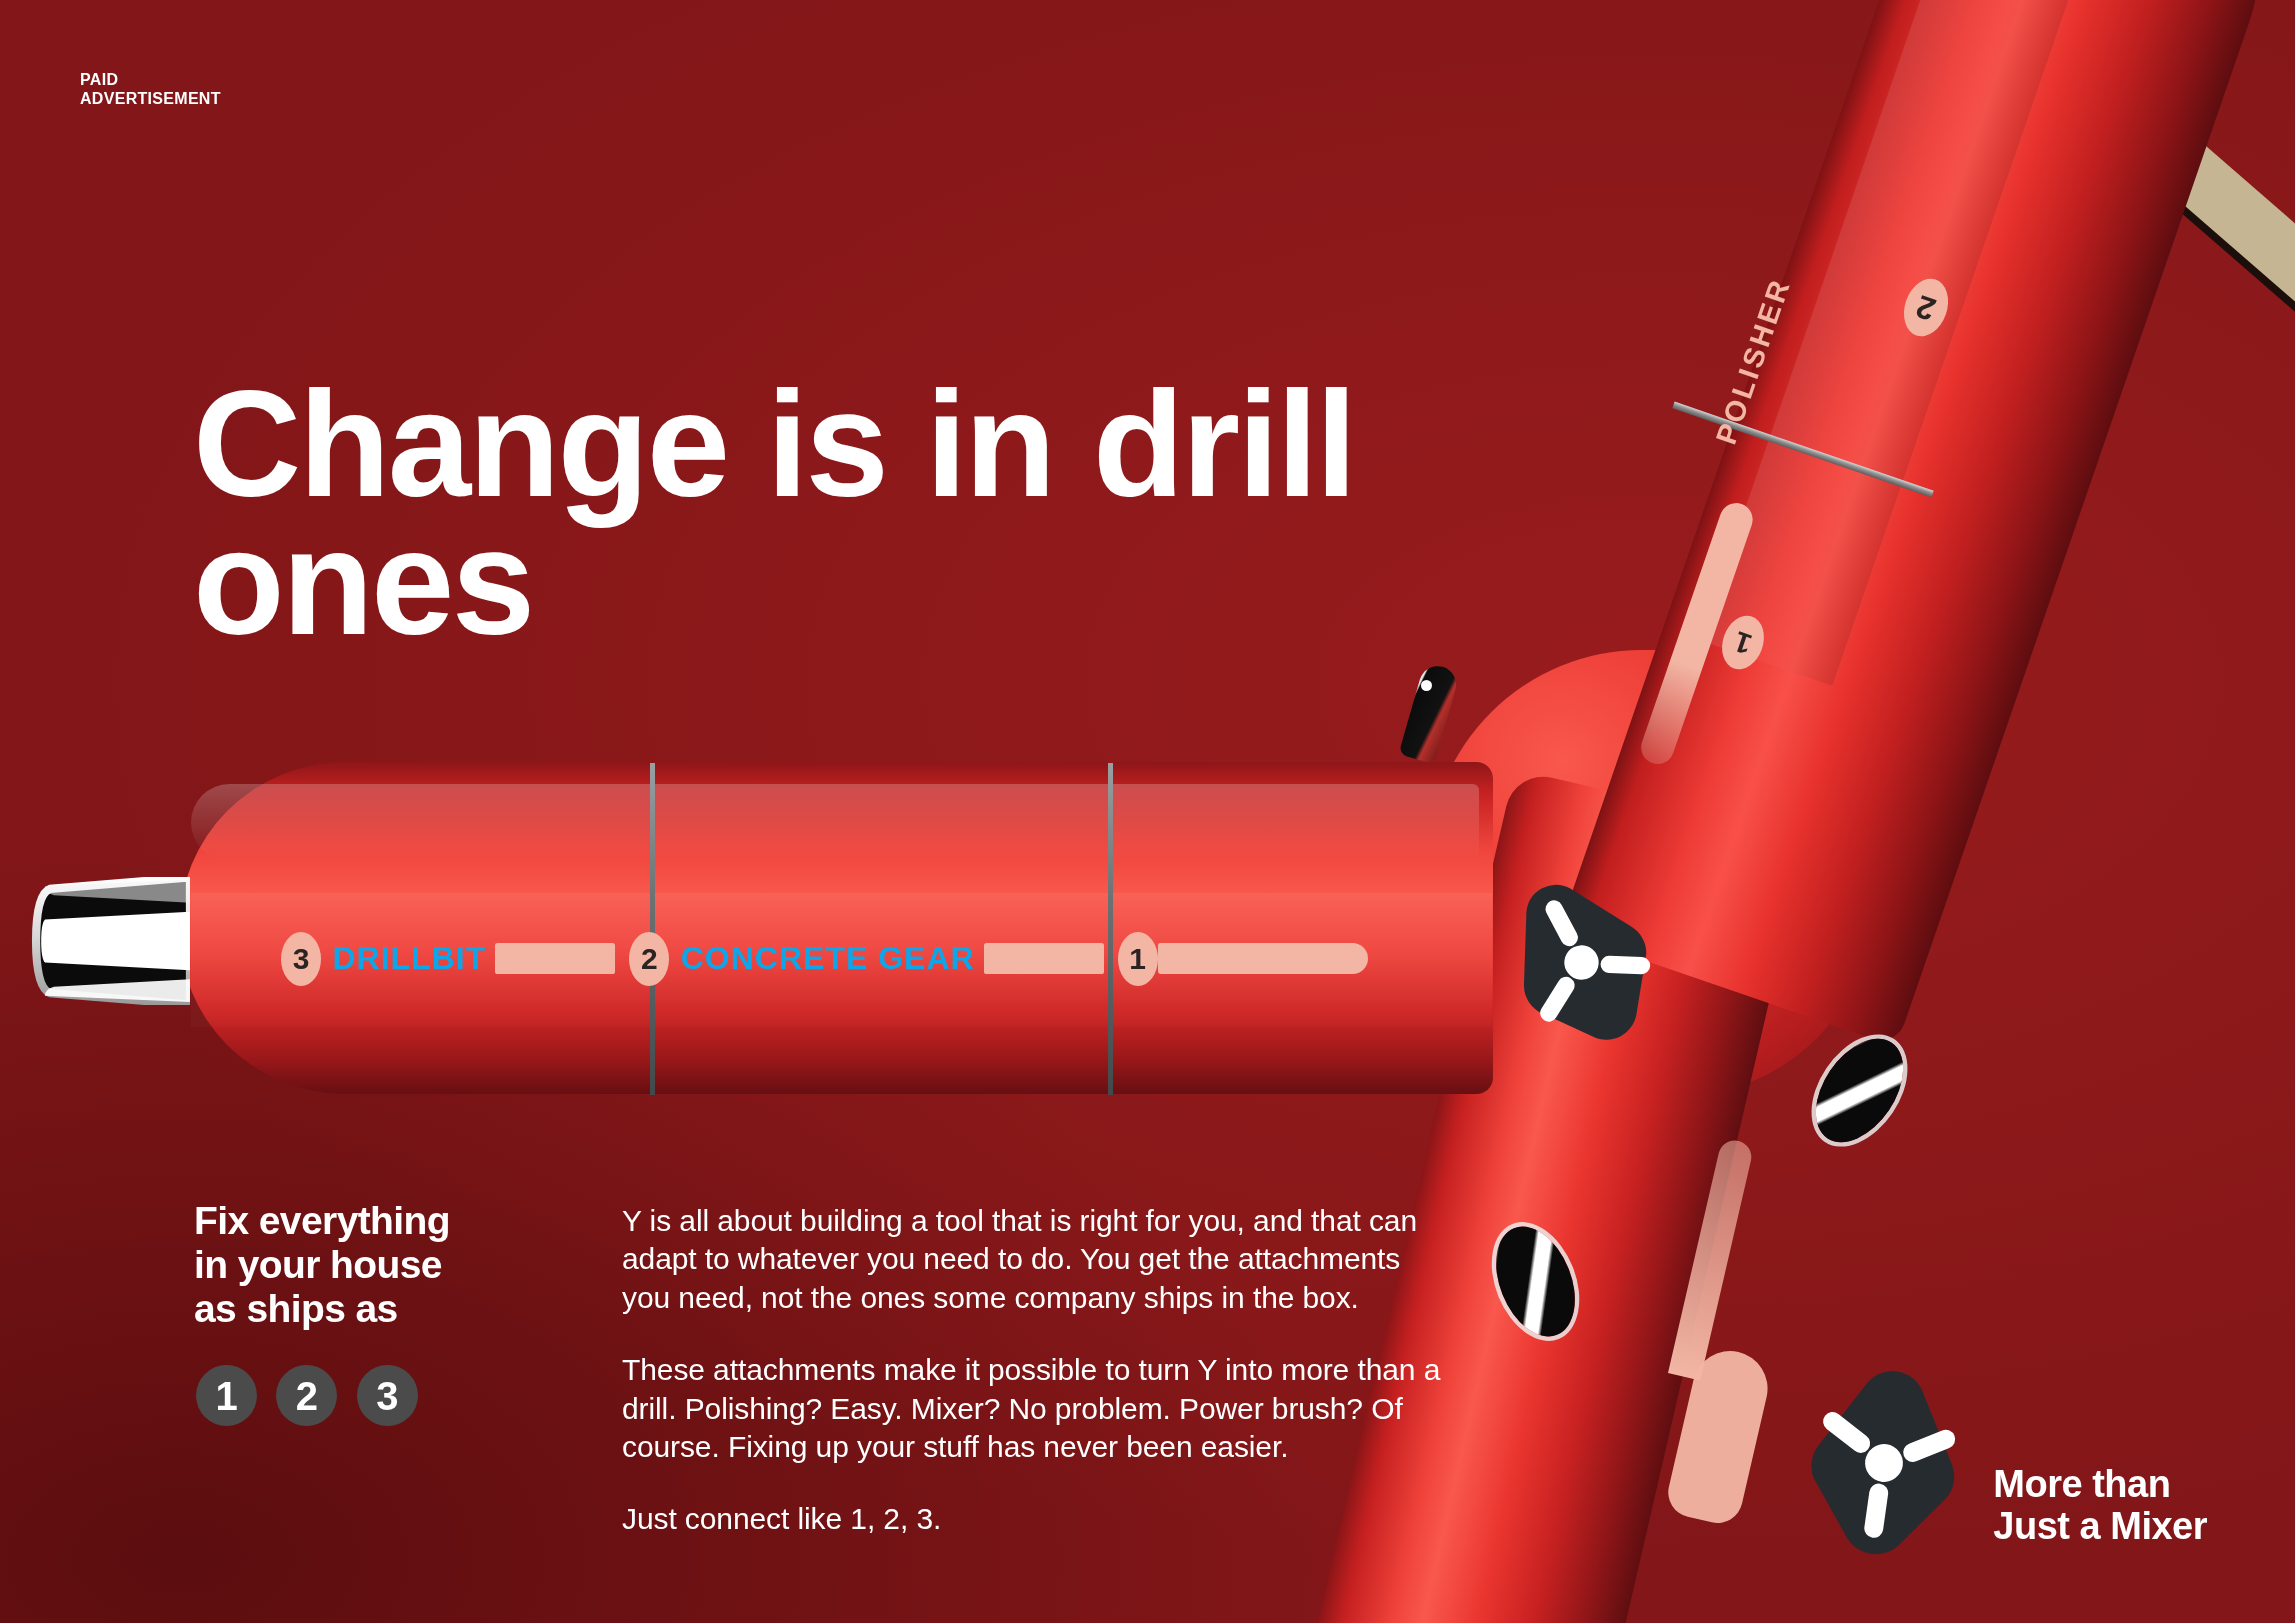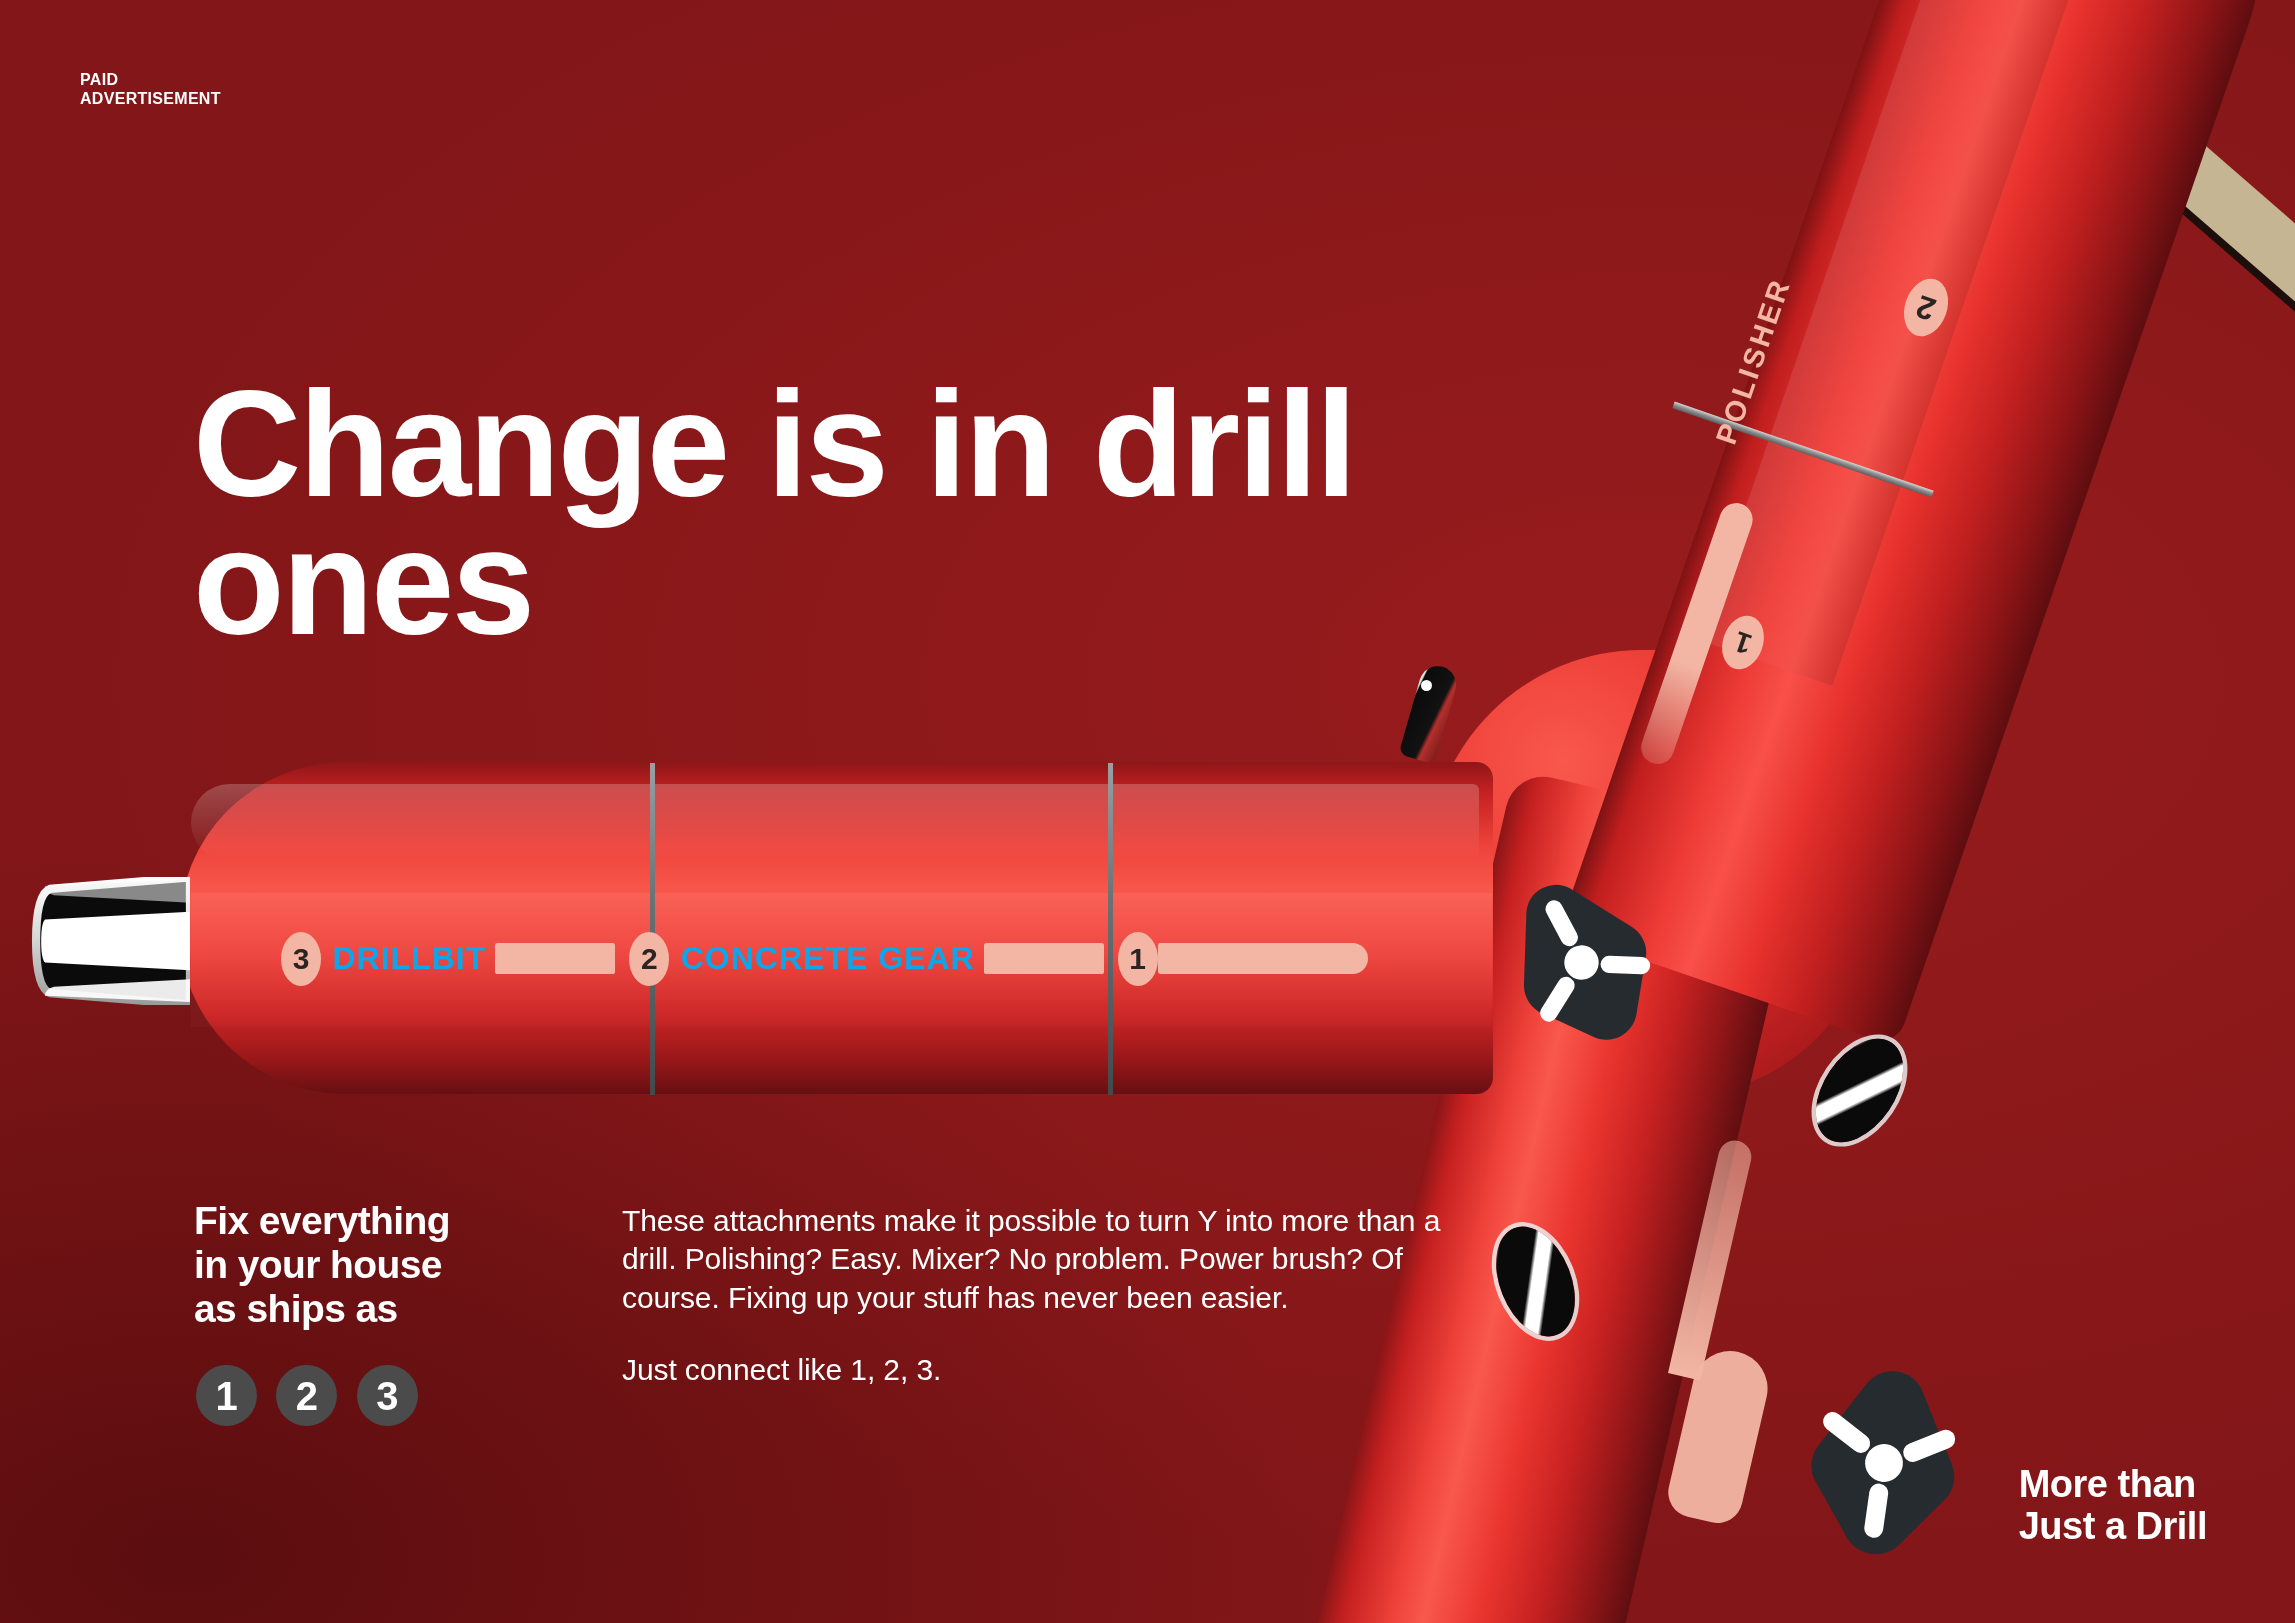--- a/index.html
+++ b/index.html
@@ -479,23 +479,24 @@
 
   <div class="steps">
     <div class="step-badge">1</div>
     <div class="step-link"></div>
     <div class="step-badge">2</div>
     <div class="step-link"></div>
     <div class="step-badge">3</div>
   </div>
 
   <div class="body-copy">
+    <p>Y is all about building a tool that is right for you, and that can adapt to whatever you need to do. You get the attachments you need, not the ones some company ships in the box.</p>
     <p>These attachments make it possible to turn Y into more than a drill. Polishing? Easy. Mixer? No problem. Power brush? Of course. Fixing up your stuff has never been easier.</p>
     <p>Just connect like 1, 2, 3.</p>
   </div>
 
   <div class="tagline">
     <span class="tg-line">More than</span>
-    <span class="tg-line">Just a Drill</span>
+    <span class="tg-line">Just a Mixer</span>
   </div>
 
 </div>
 
 
 </body></html>

